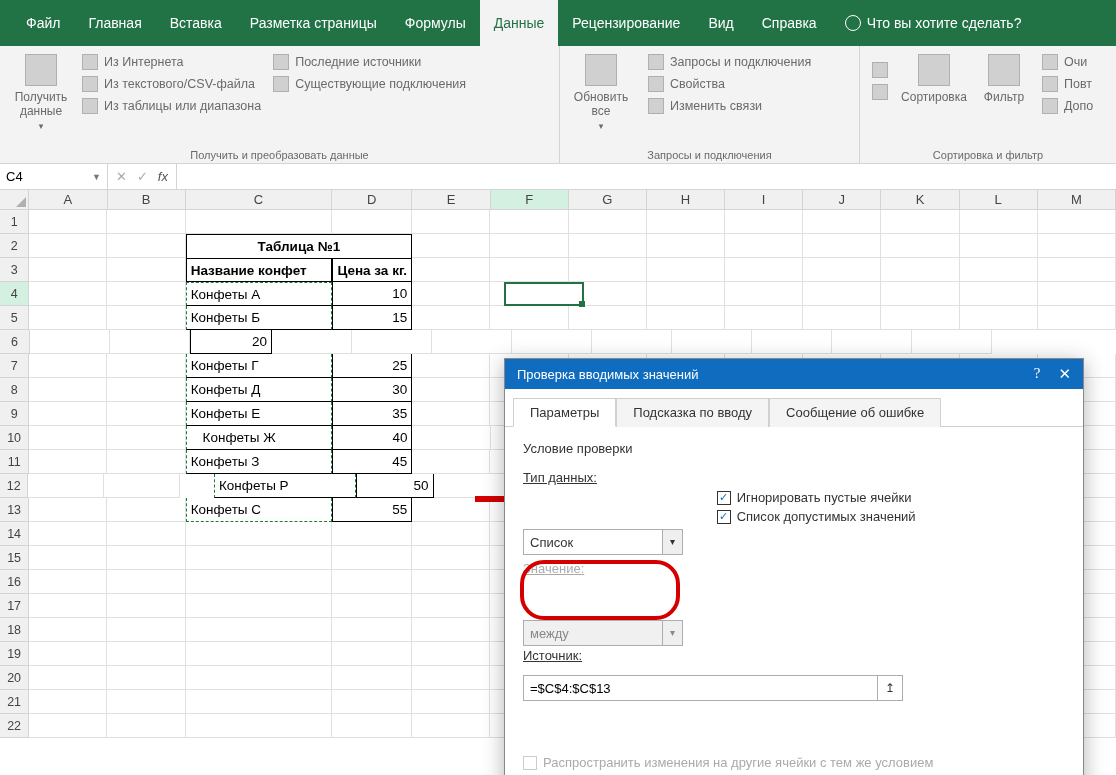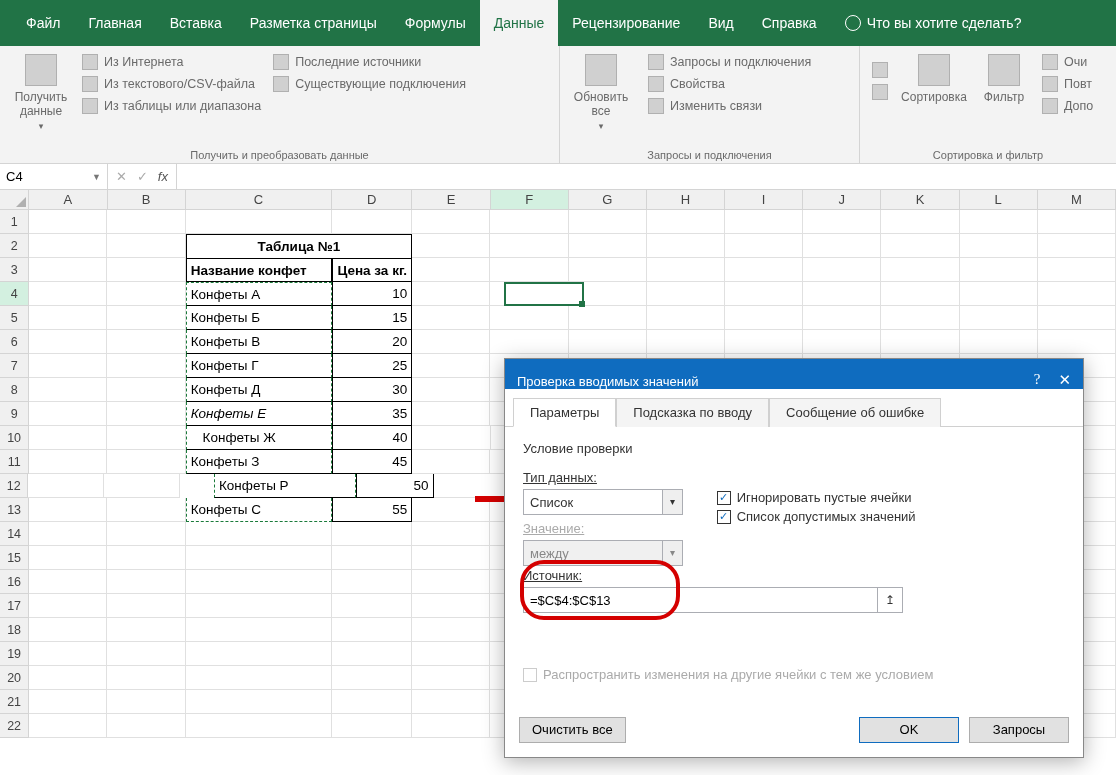--- a/index.html
+++ b/index.html
@@ -61,37 +61,37 @@
 
 .redarrow { position: absolute; left: 475px; top: 302px; width: 55px; height: 14px; }
 .redarrow .shaft { position: absolute; left: 0; top: 4px; width: 40px; height: 6px; background: #d40000; }
 .redarrow .head { position: absolute; right: 0; top: 0; width: 0; height: 0; border: 7px solid transparent; border-left: 12px solid #d40000; }
 
 
 .redoval { position: absolute; border: 4px solid #d40000; border-radius: 24px; left: 520px; top: 560px; width: 160px; height: 60px; z-index: 50; pointer-events:none;}
 
 
 .dialog { position: absolute; left: 504px; top: 358px; width: 580px; background: #fff; border: 1px solid #888; box-shadow: 0 4px 20px rgba(0,0,0,.3); z-index: 40; }
-.dtitle { background: #0f6cbf; color: #fff; height: 30px; display: flex; align-items: flex-end; padding: 0 12px; font-size: 13px; justify-content: space-between; }
+.dtitle { background: #0f6cbf; color: #fff; height: 30px; display: flex; align-items: center; padding: 0 12px; font-size: 13px; justify-content: space-between; }
 .dtitle .r { display: flex; gap: 18px; font-size: 15px; }
 .dtitle .q { font-family: Georgia, serif; }
 .dtabs { display: flex; padding: 8px 8px 0 8px; gap: 0; border-bottom: 1px solid #d0d0d0;}
 .dtab { padding: 6px 16px; font-size: 13px; border: 1px solid #d0d0d0; border-bottom: none; background: #f4f4f4; color: #333; position: relative; top: 1px; }
 .dtab.active { background: #fff; border-bottom: 1px solid #fff; }
 .dbody { padding: 14px 18px 10px 18px; font-size: 13px; color: #333; min-height: 280px; }
 .dbody .lbl { margin: 6px 0 4px 0; }
 .dbody .u { text-decoration: underline; }
-.combo { display: inline-flex; width: 160px; height: 26px; border: 1px solid #abadb3; align-items: center; background: #fff; }
+.combo { display: inline-flex; width: 160px; height: 26px; border: 1px solid #abadb3; align-items: center; background: #fff; margin-top: 40px; }
 .combo.disabled { background: #f0f0f0; color: #888; }
 .combo span { flex: 1; padding: 0 6px; }
 .combo .cbtn { width: 20px; height: 24px; border-left: 1px solid #abadb3; background: #efefef; text-align: center; font-size: 10px; line-height: 24px; }
 .chk { display: flex; align-items: center; gap: 6px; margin: 4px 0; }
 .chk .box { width: 14px; height: 14px; border: 1px solid #333; display: inline-flex; align-items: center; justify-content: center; font-size: 11px; color: #0f6cbf; }
 .chk.disabled { color: #aaa; } .chk.disabled .box { border-color: #ccc; }
-.srcrow { display: flex; align-items: center; gap: 0; margin-top: 4px; }
+.srcrow { display: flex; align-items: center; gap: 0; margin-top: 12px; }
 .srcinput { height: 26px; width: 355px; border: 1px solid #abadb3; padding: 0 6px; font-size: 13px; background: #fff; }
 .srcbtn { width: 26px; height: 26px; border: 1px solid #abadb3; margin-left: -1px; background: #fff; text-align: center; font-size: 12px; line-height: 24px; }
 .dfoot { display: flex; justify-content: space-between; padding: 10px 14px 14px 14px; }
 .btn { min-width: 100px; height: 26px; border: 1px solid #adadad; background: #e1e1e1; font-size: 13px; text-align: center; line-height: 24px; padding: 0 12px; }
 .btn.primary { border: 1px solid #0f6cbf; }
 .foot-r { display: flex; gap: 10px; }
 .leftcol { display: inline-block; vertical-align: top; }
 .rightcol { display: inline-block; vertical-align: top; margin-left: 20px; }
 </style>
 </head>
@@ -318,21 +318,20 @@
         <div class="cell"></div>
         <div class="cell"></div>
         <div class="cell"></div>
         <div class="cell"></div>
         <div class="cell"></div>
       </div>
       <div class="row">
         <div class="rh">6</div>
         <div class="cell"></div>
         <div class="cell"></div>
-        <div class="cell cC dashL dashR" style="border-left: 1.5px dashed rgb(26, 122, 58); border-right: 1.5px dashed rgb(26, 122, 58); border-bottom: 1px solid rgb(0, 0, 0);">Конфеты В</div>
         <div class="cell cD" style="border-right: 1.5px solid rgb(0, 0, 0); border-bottom: 1px solid rgb(0, 0, 0); border-left: 1.5px solid rgb(0, 0, 0);">20</div>
         <div class="cell"></div>
         <div class="cell"></div>
         <div class="cell"></div>
         <div class="cell"></div>
         <div class="cell"></div>
         <div class="cell"></div>
         <div class="cell"></div>
         <div class="cell"></div>
         <div class="cell"></div>
@@ -366,21 +365,21 @@
         <div class="cell"></div>
         <div class="cell"></div>
         <div class="cell"></div>
         <div class="cell"></div>
         <div class="cell"></div>
       </div>
       <div class="row">
         <div class="rh">9</div>
         <div class="cell"></div>
         <div class="cell"></div>
-        <div class="cell cC dashL dashR" style="border-left: 1.5px dashed rgb(26, 122, 58); border-right: 1.5px dashed rgb(26, 122, 58); border-bottom: 1px solid rgb(0, 0, 0); font-style: italic;">Конфеты Е</div>
+        <div class="cell cC dashL dashR" style="border-left: 1.5px dashed rgb(26, 122, 58); border-right: 1.5px dashed rgb(26, 122, 58); border-bottom: 1px solid rgb(0, 0, 0);">Конфеты Е</div>
         <div class="cell cD" style="border-right: 1.5px solid rgb(0, 0, 0); border-bottom: 1px solid rgb(0, 0, 0); border-left: 1.5px solid rgb(0, 0, 0);">35</div>
         <div class="cell"></div>
         <div class="cell"></div>
         <div class="cell"></div>
         <div class="cell"></div>
         <div class="cell"></div>
         <div class="cell"></div>
         <div class="cell"></div>
         <div class="cell"></div>
         <div class="cell"></div>

